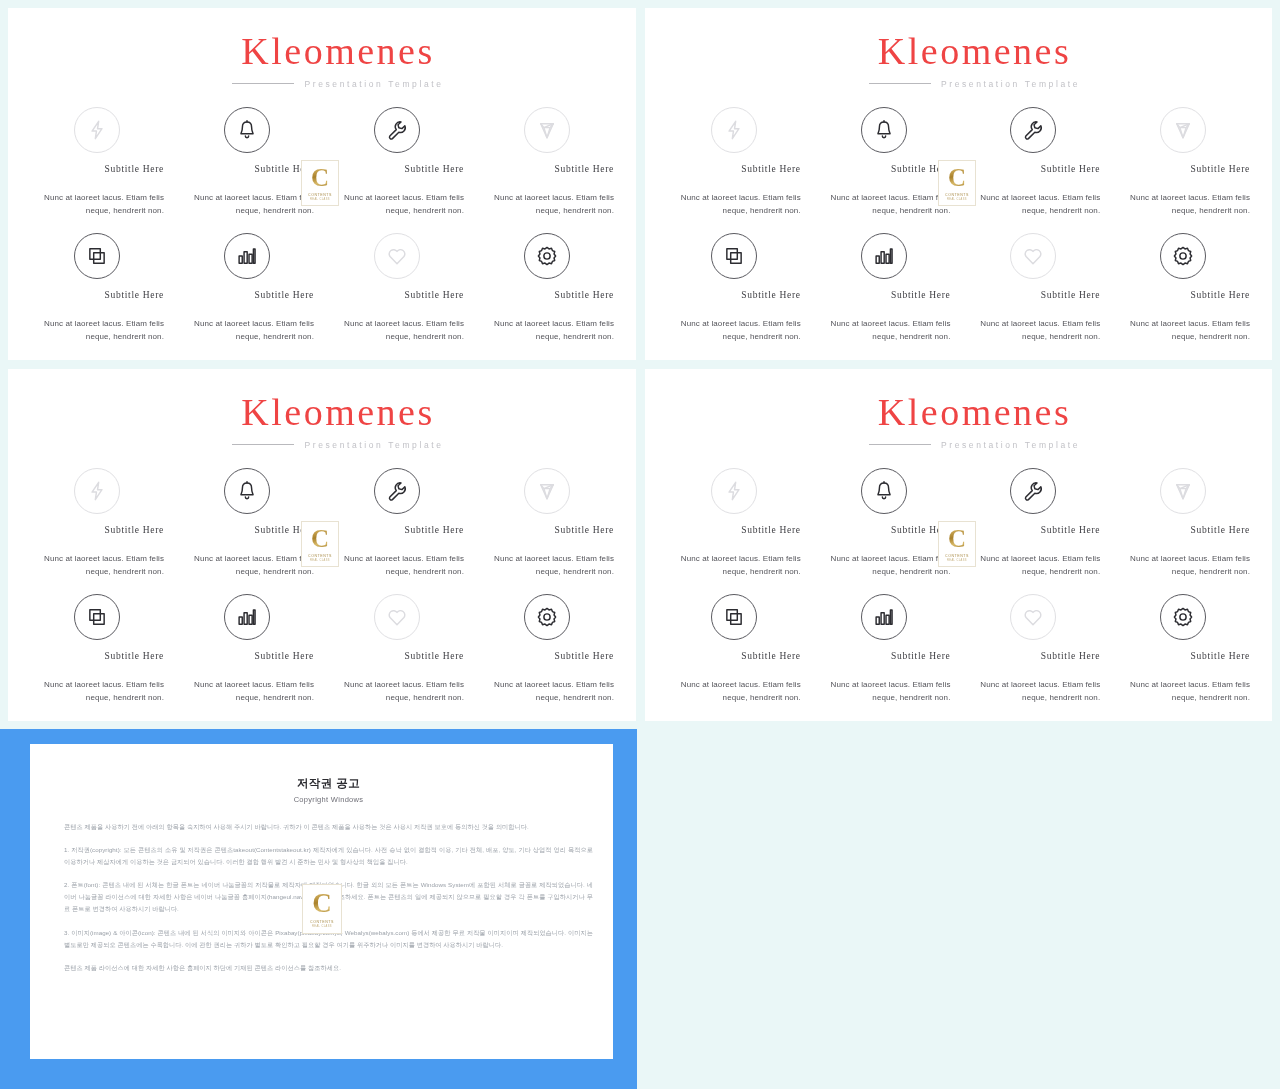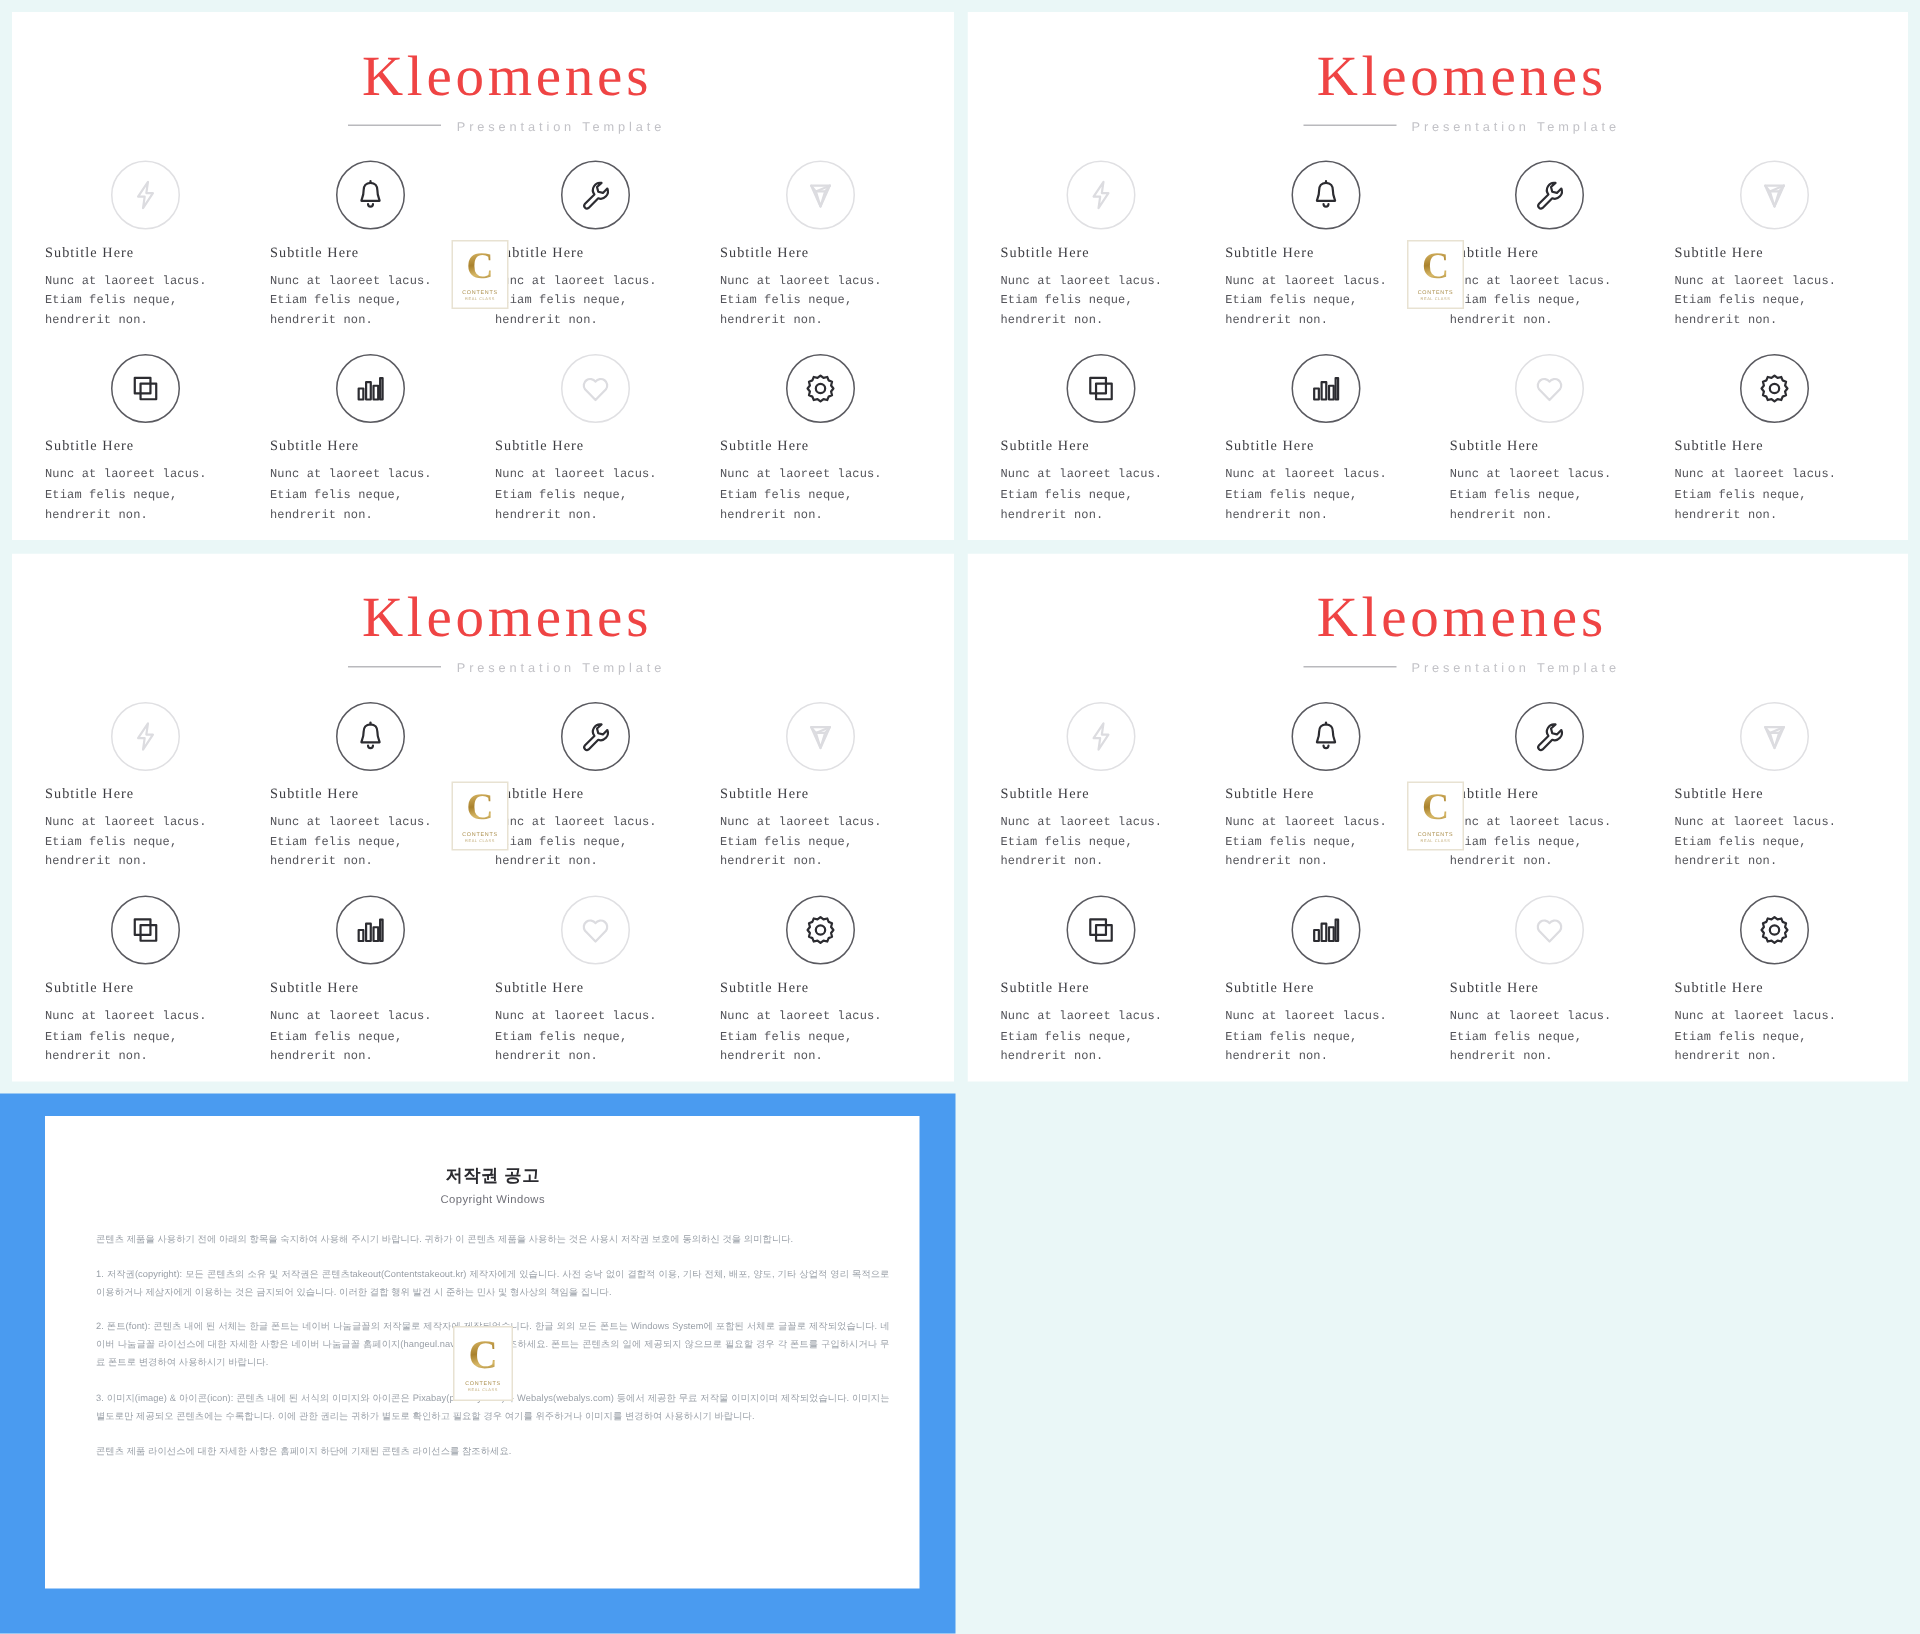--- a/index.html
+++ b/index.html
@@ -73,21 +73,21 @@
   
   .grid {
     margin-top: 18px;
     padding: 0 14px;
     display: grid;
     grid-template-columns: repeat(4, 1fr);
     row-gap: 16px;
     column-gap: 0px;
   }
   .cell {
-    text-align: left;
+    text-align: right;
     padding: 0 8px;
     box-sizing: border-box;
   }
   .icon-ring {
     width: 46px;
     height: 46px;
     margin: 0 auto;
     border-radius: 50%;
     border: 1px solid #5a5a60;
     display: flex;
@@ -112,22 +112,22 @@
     stroke: #dcdce0;
   }
   .cell-title {
     margin-top: 11px;
     font-family: "Liberation Serif", serif;
     font-size: 9.5px;
     letter-spacing: 0.7px;
     color: #3d3d42;
   }
   .cell-body {
-    margin-top: 7px;
-    font-family: Liberation Mono, monospace;
+    margin-top: 17px;
+    font-family: Liberation Sans, sans-serif;
     font-size: 8px;
     line-height: 1.65;
     letter-spacing: 0.1px;
     color: #54545a;
   }
 
   
   .watermark {
     position: absolute;
     width: 38px;

